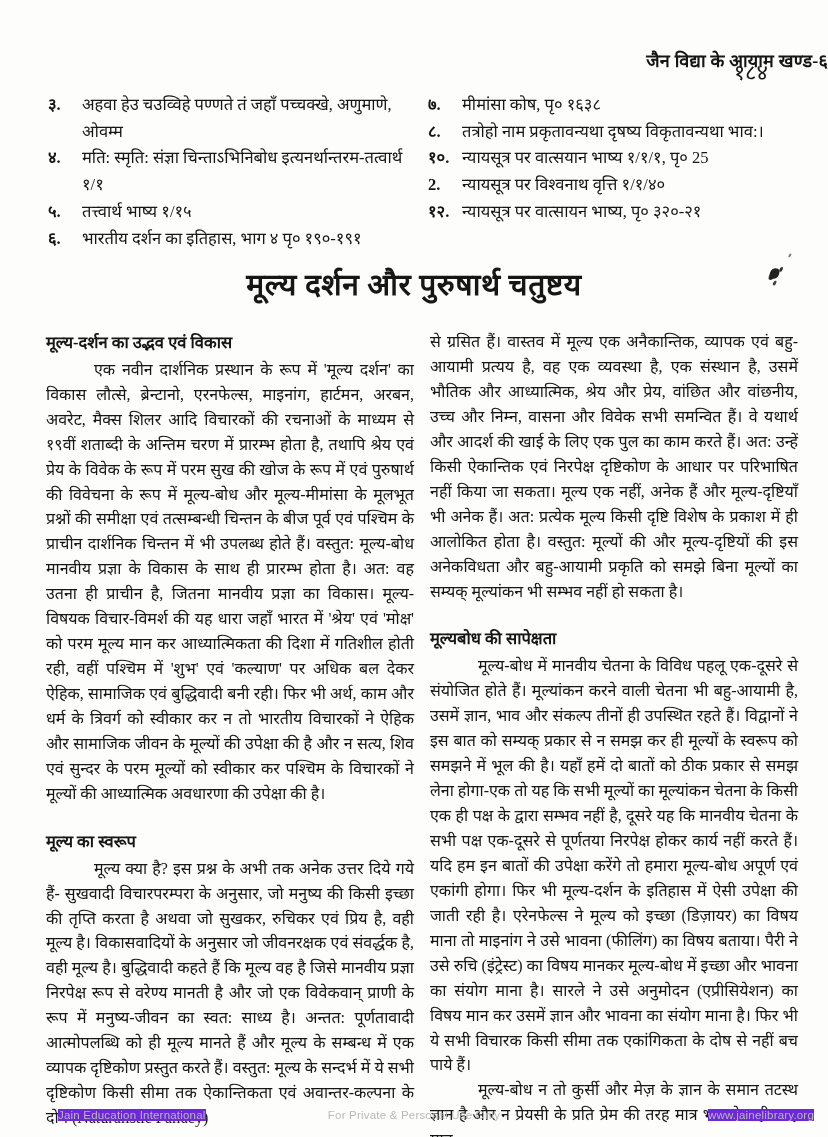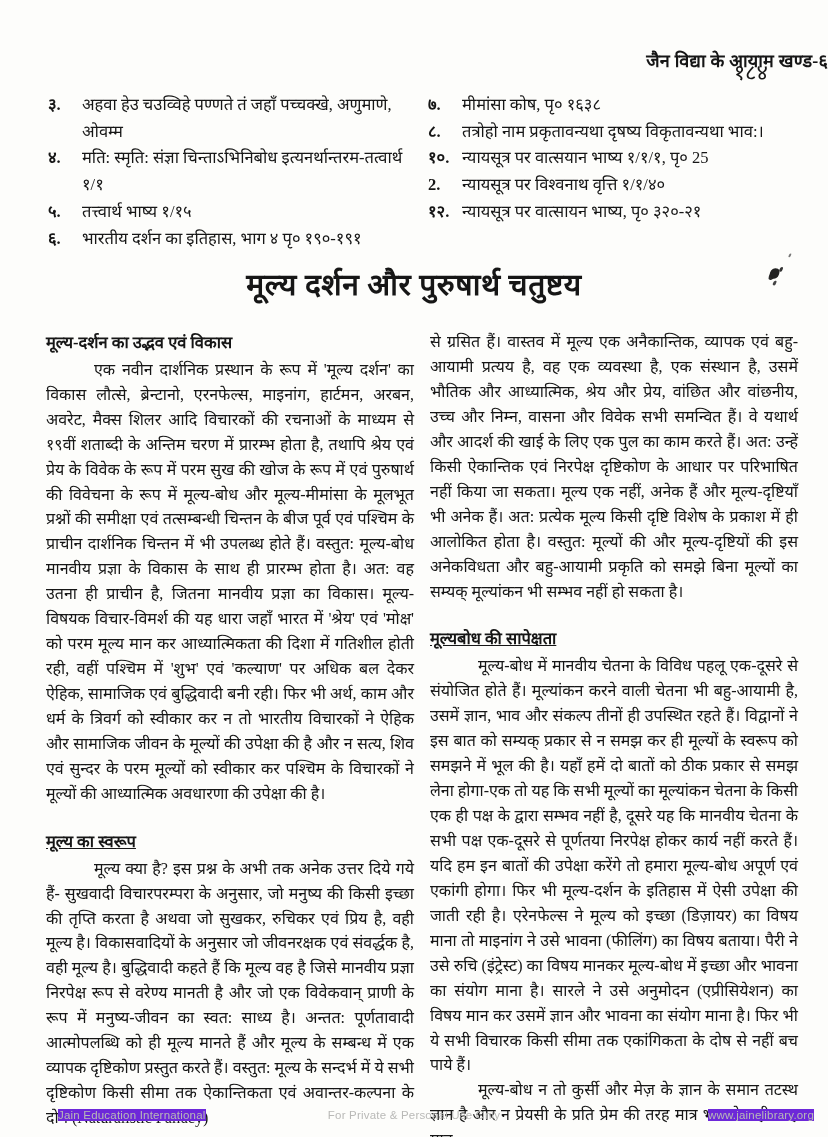--- a/index.html
+++ b/index.html
@@ -50,21 +50,21 @@
   }
   
   .body-cols{
     position:absolute;top:330px;left:46px;right:30px;
     display:flex;gap:16px;
   }
   .col{flex:1;font-size:16px;line-height:1.56;text-align:justify;}
   .col h2{
     font-size:16.5px;font-weight:700;margin:0 0 2px 0;text-align:left;
   }
-  .col h2.spaced{margin-top:22px;text-decoration:underline;}
+  .col h2.spaced{margin-top:22px;}
   .col p{margin:0;text-indent:48px;}
   .col p.no-indent{text-indent:0;}
   
   .footer{
     position:absolute;left:14px;right:14px;bottom:16px;
     display:flex;justify-content:space-between;align-items:center;
     font-family:"Liberation Sans","DejaVu Sans",sans-serif;
     font-size:11.5px;color:#b9b9b7;letter-spacing:.2px;
   }
   .footer .center{position:absolute;left:0;right:0;text-align:center;}

